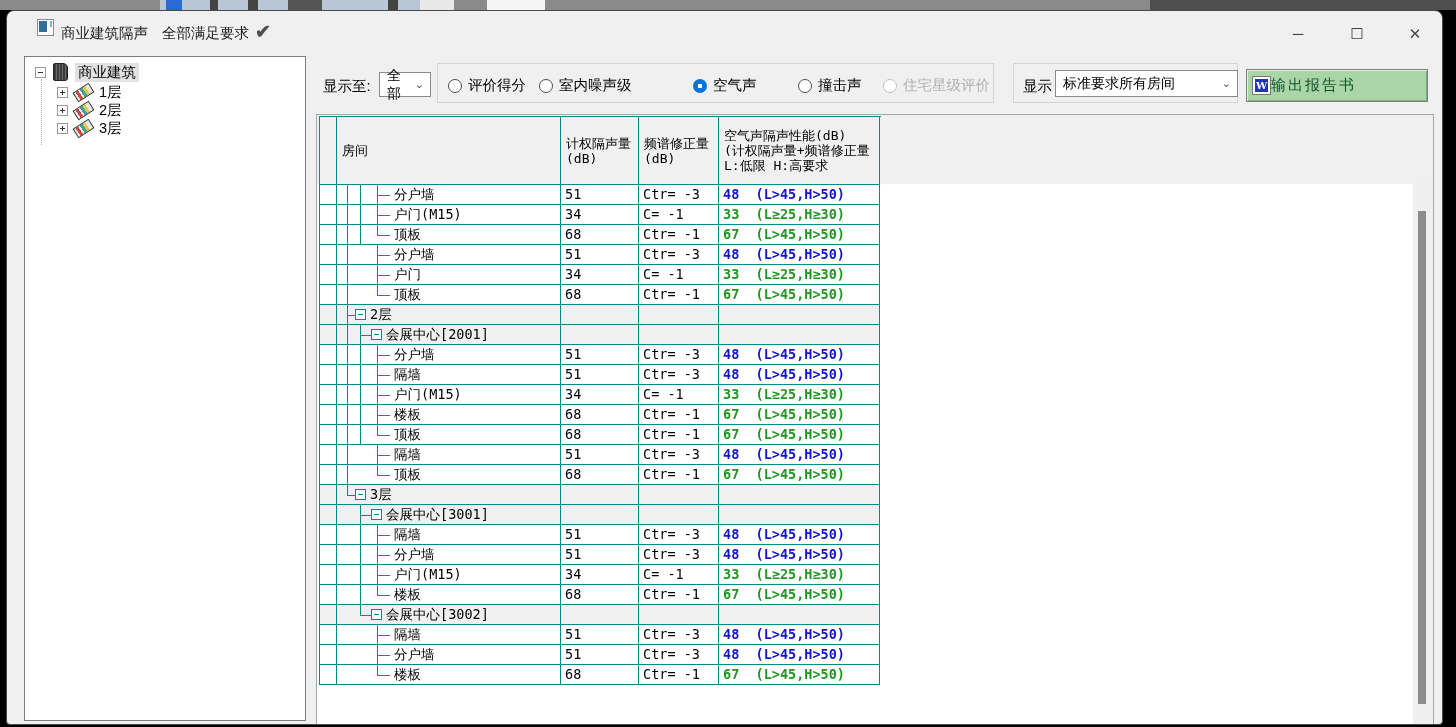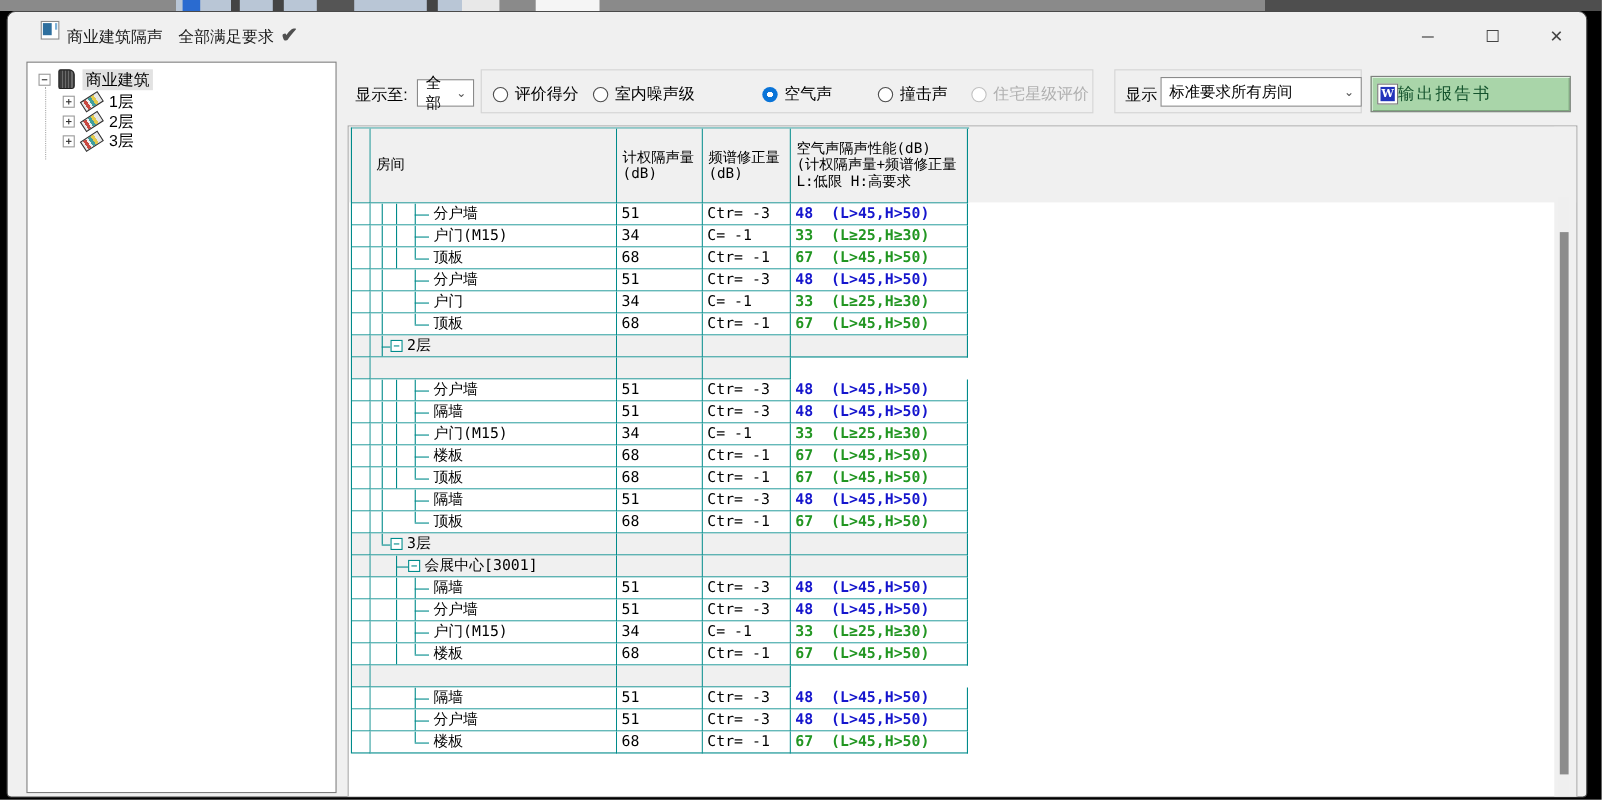--- a/index.html
+++ b/index.html
@@ -265,20 +265,29 @@
                 <span class="d"></span>
               </span>
               <span class="rlbl" style="left: 33px;">2层</span>
             </div>
             <div class="cell c2"></div>
             <div class="cell c3"></div>
             <div class="cell c4"></div>
           </div>
           <div class="trow room">
             <div class="cell c0"></div>
+            <div class="cell c1">
+              <span class="tv" style="left: 10px;"></span>
+              <span class="tv" style="left: 23px;"></span>
+              <span class="th" style="left: 23px; width: 11px;"></span>
+              <span class="gbox" style="left: 34px;">
+                <span class="d"></span>
+              </span>
+              <span class="rlbl" style="left: 49px;">会展中心[2001]</span>
+            </div>
             <div class="cell c2"></div>
             <div class="cell c3"></div>
             <div class="cell c4"></div>
           </div>
           <div class="trow leaf">
             <div class="cell c0"></div>
             <div class="cell c1">
               <span class="tv" style="left: 10px;"></span>
               <span class="tv" style="left: 23px;"></span>
               <span class="tv" style="left: 40px;"></span>
@@ -436,20 +445,28 @@
               <span class="tv half" style="left: 40px;"></span>
               <span class="th" style="left: 40px; width: 13px;"></span>
               <span class="rlbl" style="left: 57px;">楼板</span>
             </div>
             <div class="cell c2">68</div>
             <div class="cell c3">Ctr= -1</div>
             <div class="cell c4" style="color: rgb(34, 150, 34);">67  (L&gt;45,H&gt;50)</div>
           </div>
           <div class="trow room">
             <div class="cell c0"></div>
+            <div class="cell c1">
+              <span class="tv half" style="left: 23px;"></span>
+              <span class="th" style="left: 23px; width: 11px;"></span>
+              <span class="gbox" style="left: 34px;">
+                <span class="d"></span>
+              </span>
+              <span class="rlbl" style="left: 49px;">会展中心[3002]</span>
+            </div>
             <div class="cell c2"></div>
             <div class="cell c3"></div>
             <div class="cell c4"></div>
           </div>
           <div class="trow leaf">
             <div class="cell c0"></div>
             <div class="cell c1">
               <span class="tv" style="left: 40px;"></span>
               <span class="th" style="left: 40px; width: 13px;"></span>
               <span class="rlbl" style="left: 57px;">隔墙</span>

